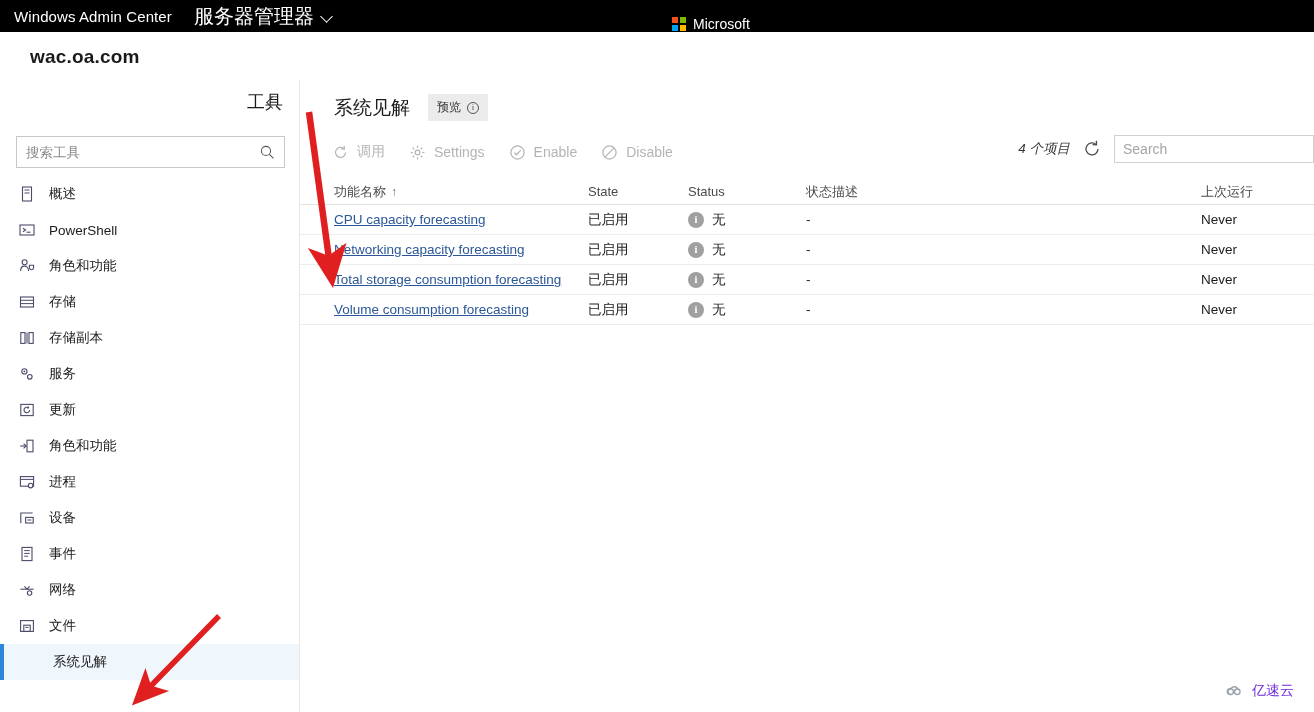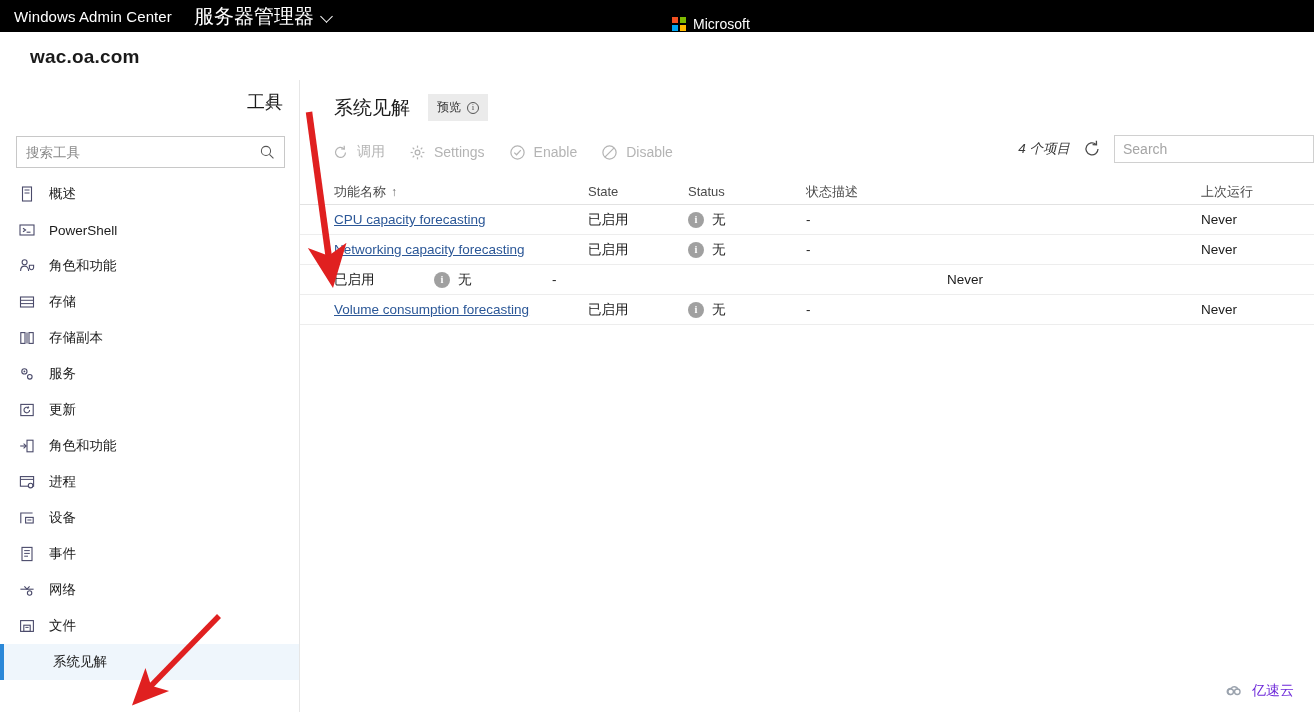--- a/index.html
+++ b/index.html
@@ -422,20 +422,21 @@
         <div class="c c-state">已启用</div>
         <div class="c c-status">
             <span class="sdot">i</span>
             <span>无</span>
           </div>
         <div class="c c-desc">-</div>
         <div class="c c-last">Never</div>
       </div>
 
       <div class="row">
+        <div class="c c-name"><a>Total storage consumption forecasting</a></div>
         <div class="c c-state">已启用</div>
         <div class="c c-status">
             <span class="sdot">i</span>
             <span>无</span>
           </div>
         <div class="c c-desc">-</div>
         <div class="c c-last">Never</div>
       </div>
 
       <div class="row">

